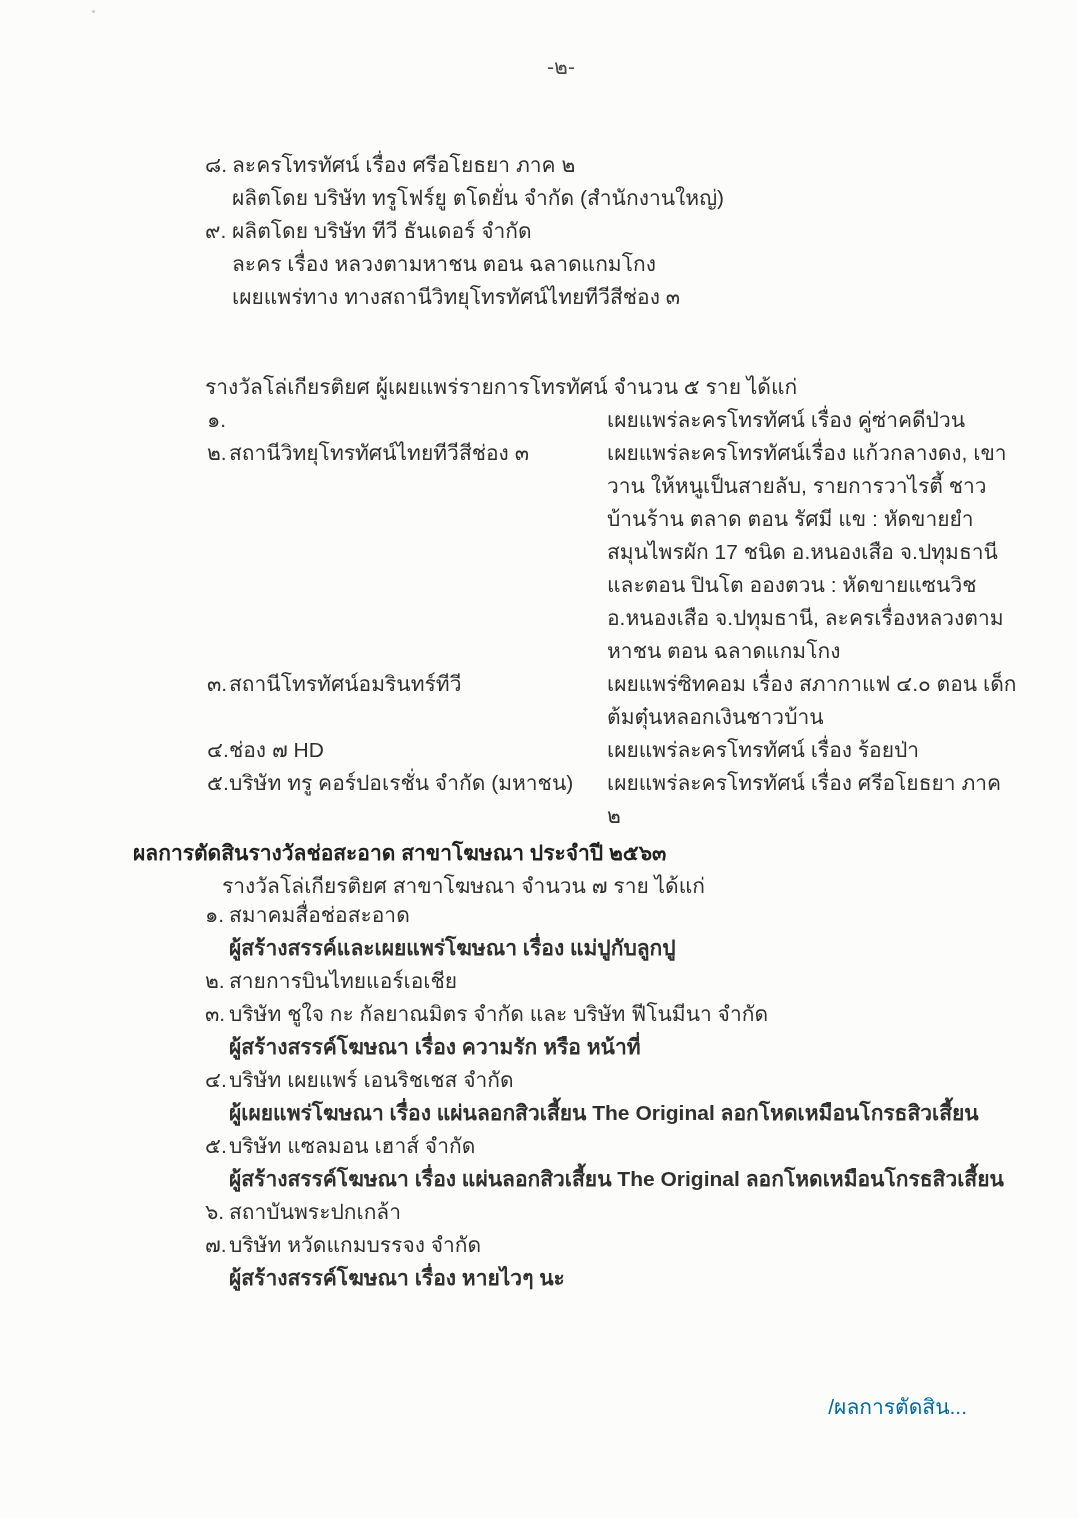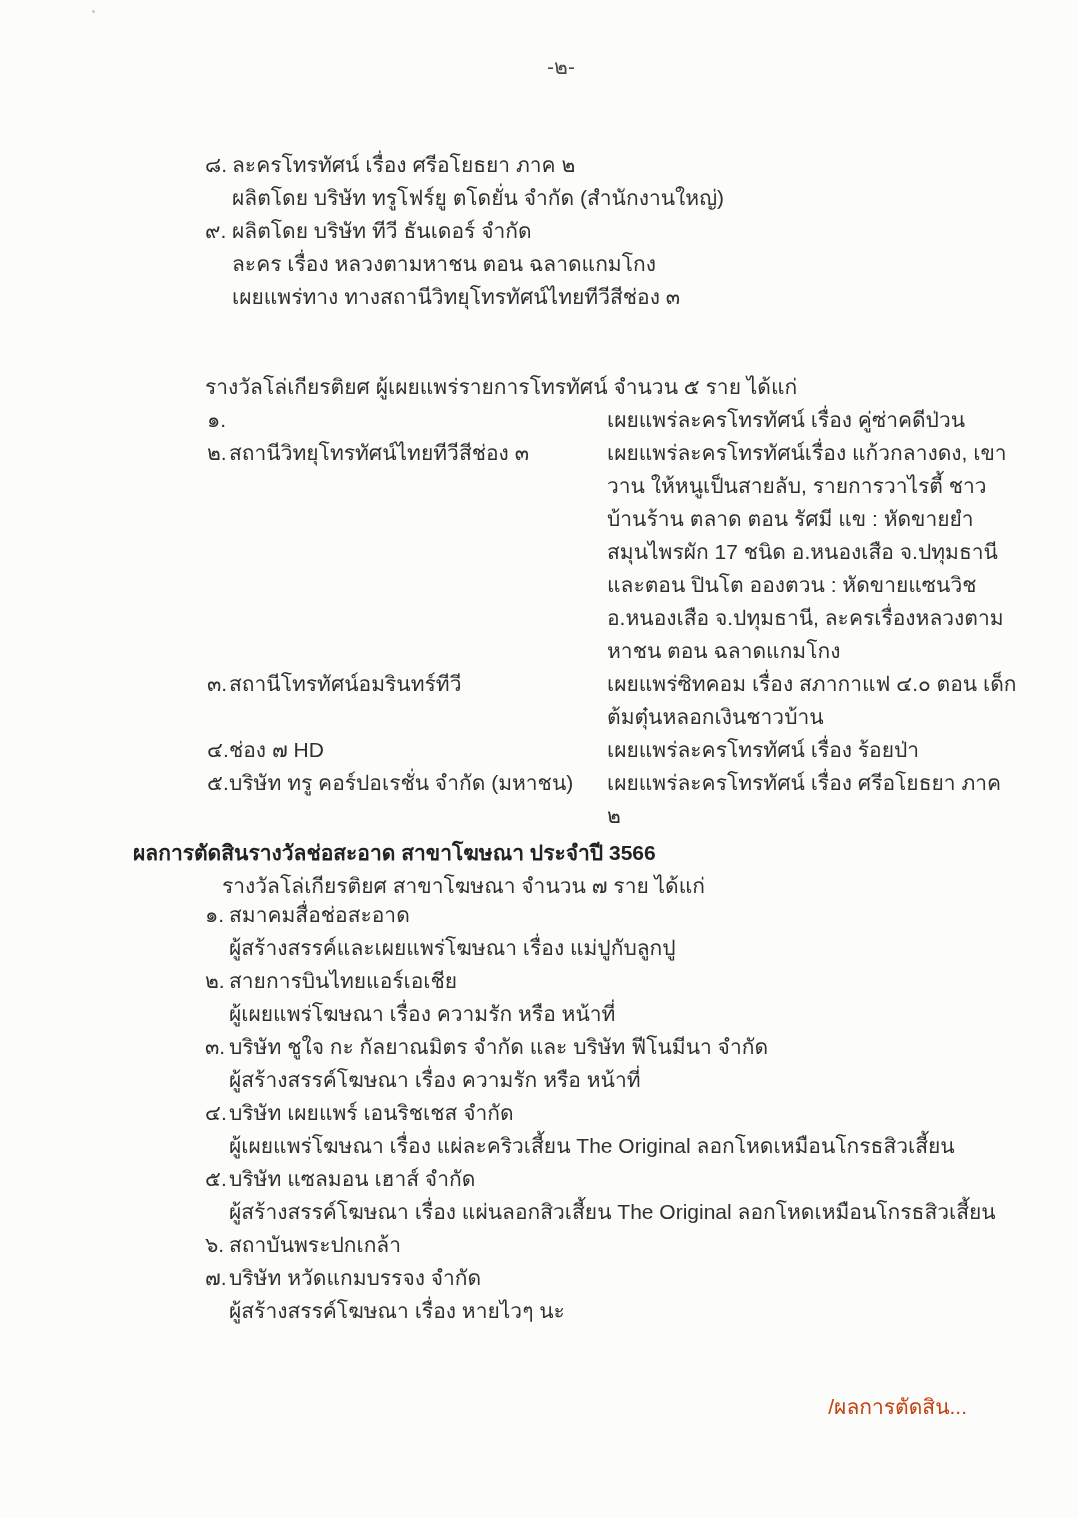--- a/index.html
+++ b/index.html
@@ -36,22 +36,22 @@
   .brow{display:flex;align-items:flex-start;}
   .brow .left{flex:0 0 400px;display:flex;}
   .brow .left .no{flex:0 0 22px;}
   .brow .right{flex:1;max-width:412px;}
   
   .adsheading{top:836px;left:133px;font-weight:bold;color:#222;}
   .adssub{top:869px;left:222px;}
   .adslist{top:898px;left:205px;width:840px;}
   .winner .nameline{display:flex;}
   .winner .nameline .no{flex:0 0 24px;}
-  .winner .work{padding-left:24px;}
-  .footer{top:1390px;right:111px;text-align:right;color:#c2410c;margin-left:34px;}
+  .winner .work{padding-left:24px;font-weight:bold;}
+  .footer{top:1390px;right:111px;text-align:right;color:#0369a1;margin-left:34px;}
   
   .speck{position:absolute;top:10px;left:92px;width:3px;height:3px;background:#c9c9c9;border-radius:50%;}
 </style>
 </head>
 <body>
 
 <div class="paper">
   <div class="speck"></div>
 
   <div class="sec pagenum">-๒-</div>
@@ -106,51 +106,50 @@
     </div>
     <div class="brow">
       <div class="left">
         <span class="no">๕.</span>
         <span>บริษัท ทรู คอร์ปอเรชั่น จำกัด (มหาชน)</span>
       </div>
       <div class="right">เผยแพร่ละครโทรทัศน์ เรื่อง ศรีอโยธยา ภาค ๒</div>
     </div>
   </div>
 
-  <div class="sec adsheading">ผลการตัดสินรางวัลช่อสะอาด สาขาโฆษณา ประจำปี 3566</div>
+  <div class="sec adsheading">ผลการตัดสินรางวัลช่อสะอาด สาขาโฆษณา ประจำปี ๒๕๖๓</div>
   <div class="sec adssub">รางวัลโล่เกียรติยศ สาขาโฆษณา จำนวน ๗ ราย ได้แก่</div>
 
   <div class="sec adslist">
     <div class="winner">
       <div class="nameline">
         <span class="no">๑.</span>
         <span>สมาคมสื่อช่อสะอาด</span>
       </div>
       <div class="work">ผู้สร้างสรรค์และเผยแพร่โฆษณา เรื่อง แม่ปูกับลูกปู</div>
     </div>
     <div class="winner">
       <div class="nameline">
         <span class="no">๒.</span>
         <span>สายการบินไทยแอร์เอเชีย</span>
       </div>
-      <div class="work">ผู้เผยแพร่โฆษณา เรื่อง ความรัก หรือ หน้าที่</div>
     </div>
     <div class="winner">
       <div class="nameline">
         <span class="no">๓.</span>
         <span>บริษัท ชูใจ กะ กัลยาณมิตร จำกัด และ บริษัท ฟีโนมีนา จำกัด</span>
       </div>
       <div class="work">ผู้สร้างสรรค์โฆษณา เรื่อง ความรัก หรือ หน้าที่</div>
     </div>
     <div class="winner">
       <div class="nameline">
         <span class="no">๔.</span>
         <span>บริษัท เผยแพร์ เอนริชเชส จำกัด</span>
       </div>
-      <div class="work">ผู้เผยแพร่โฆษณา เรื่อง แผ่ละคริวเสี้ยน The Original ลอกโหดเหมือนโกรธสิวเสี้ยน</div>
+      <div class="work">ผู้เผยแพร่โฆษณา เรื่อง แผ่นลอกสิวเสี้ยน The Original ลอกโหดเหมือนโกรธสิวเสี้ยน</div>
     </div>
     <div class="winner">
       <div class="nameline">
         <span class="no">๕.</span>
         <span>บริษัท แซลมอน เฮาส์ จำกัด</span>
       </div>
       <div class="work">ผู้สร้างสรรค์โฆษณา เรื่อง แผ่นลอกสิวเสี้ยน The Original ลอกโหดเหมือนโกรธสิวเสี้ยน</div>
     </div>
     <div class="winner">
       <div class="nameline">

